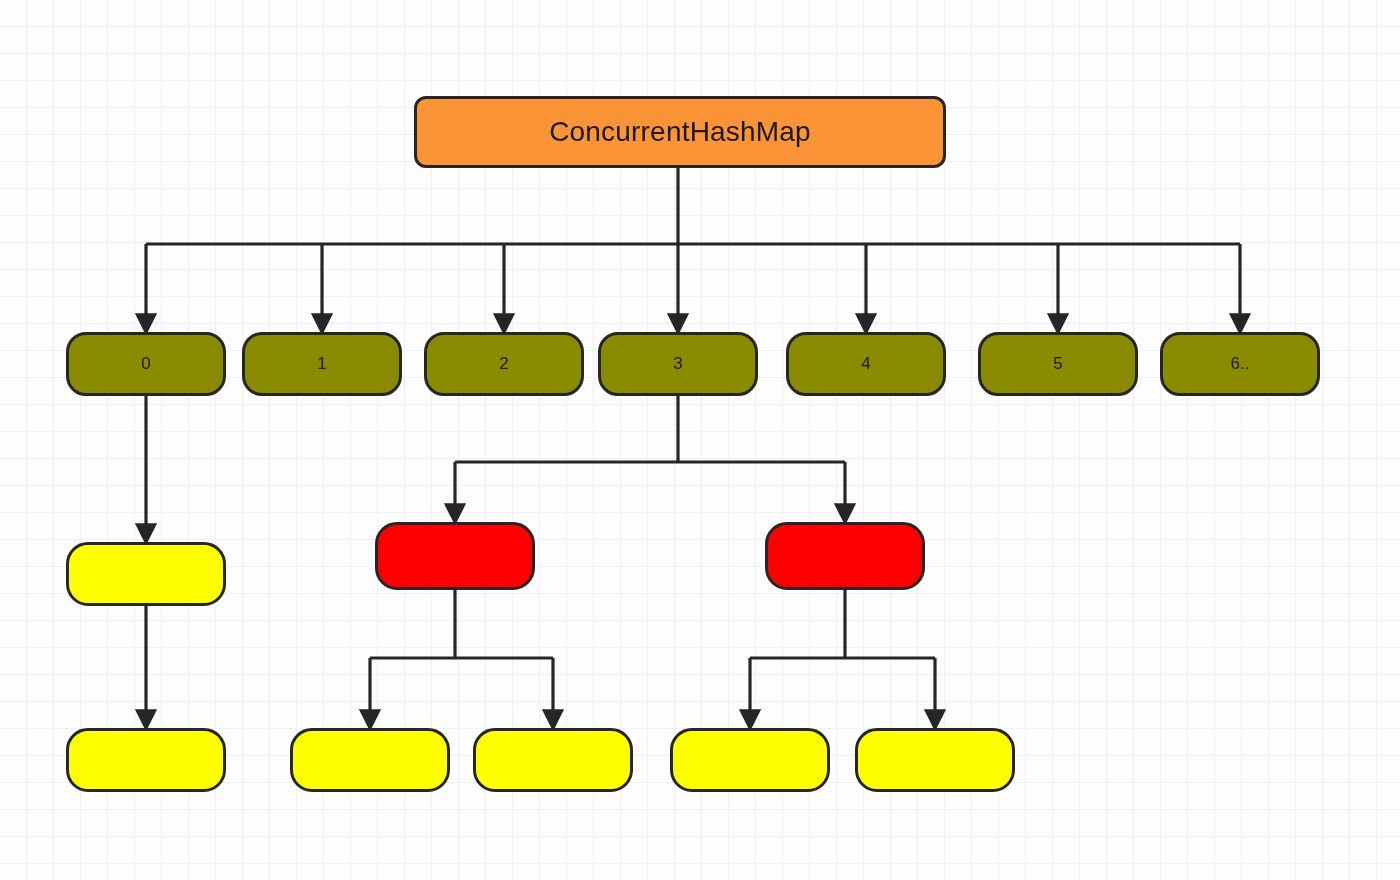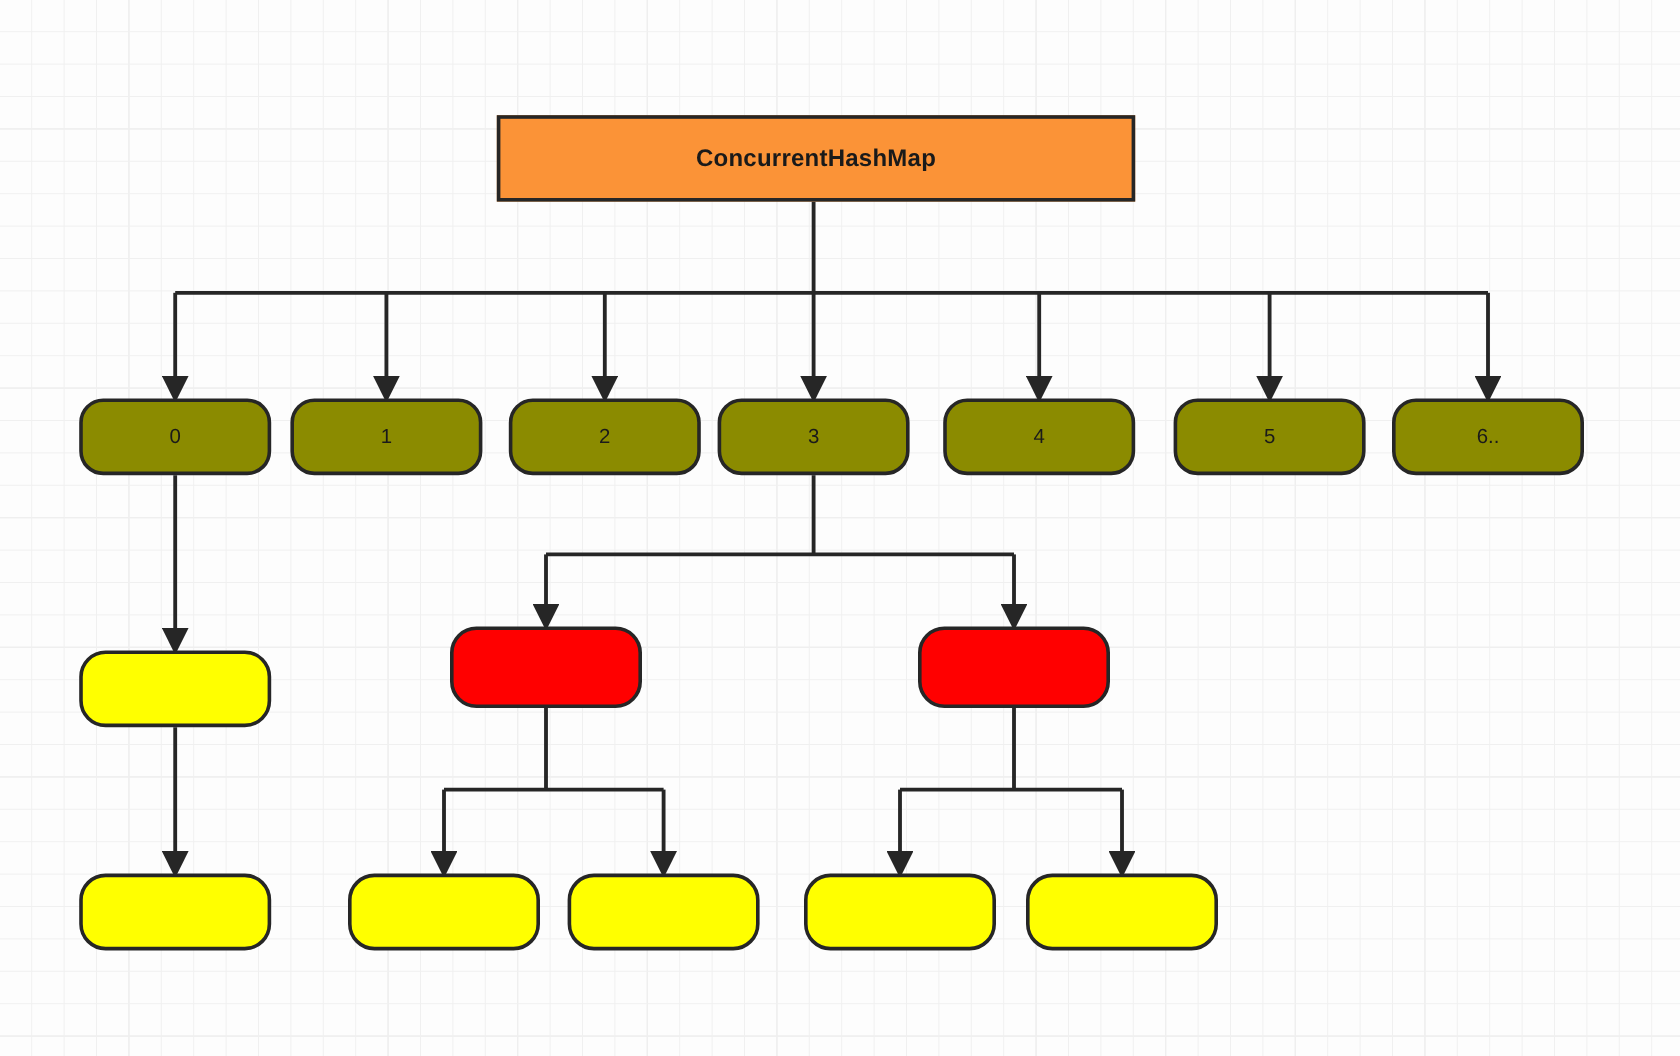--- a/index.html
+++ b/index.html
@@ -39,23 +39,23 @@
     box-sizing: border-box;
     display: flex;
     align-items: center;
     justify-content: center;
     border: 3px solid #262626;
     color: #1a1a1a;
     text-align: center;
     line-height: 1.1;
   }
   .node-root {
-    border-radius: 0;
-    font-size: 20px;
-    font-weight: 700;
+    border-radius: 12px;
+    font-size: 28px;
+    font-weight: 400;
     letter-spacing: 0.2px;
   }
   .node-bucket {
     border-radius: 20px;
     font-size: 17px;
     font-weight: 400;
   }
   .node-tree {
     border-radius: 22px;
   }

